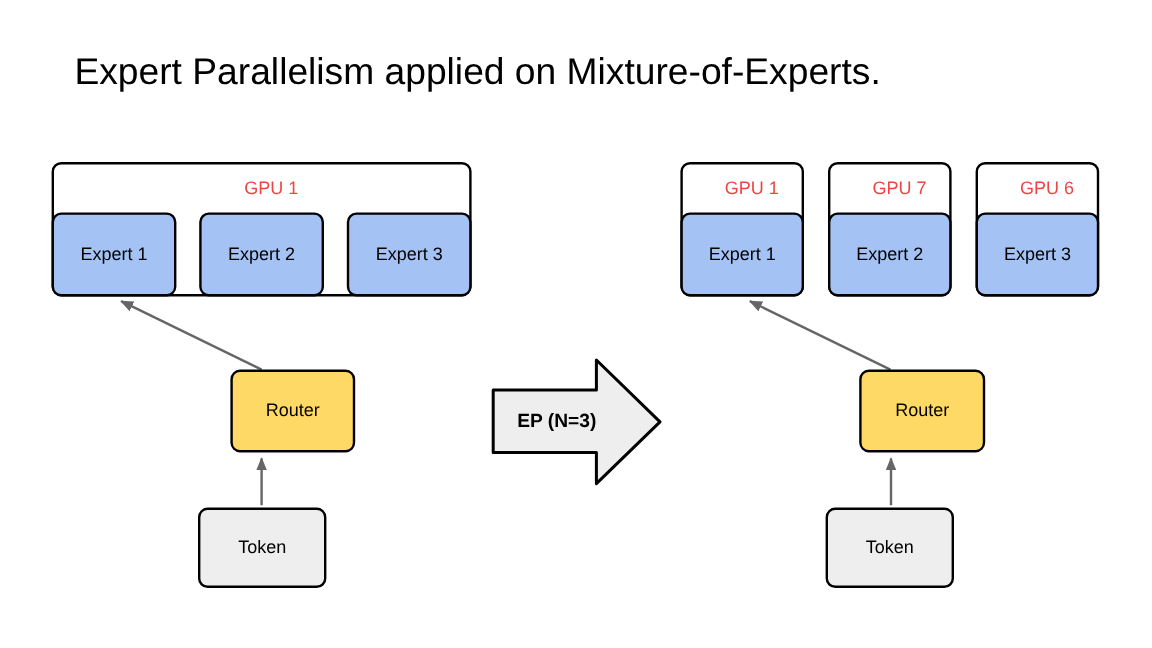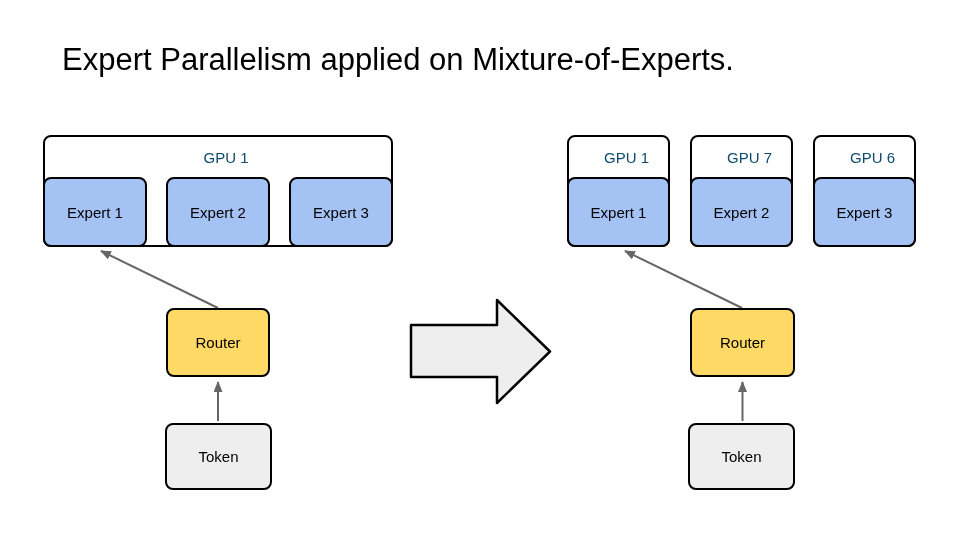--- a/index.html
+++ b/index.html
@@ -69,24 +69,24 @@
   .gpu-label-band {
     position: absolute;
     left: 16px;
     right: 0;
     top: 0;
     height: 40px;
     display: flex;
     align-items: center;
     justify-content: center;
     font-size: 15px;
-    color: #0c4a6e;
+    color: #ef4444;
   }
   .expert { background: var(--expert-fill); }
-  .router { background: var(--router-fill); }
+  .router { background: var(--router-fill); margin-left: 26px; }
   .token  { background: var(--token-fill); }
   .ep-label {
     position: absolute;
     left: 414px;
     top: 326px;
     width: 100px;
     height: 51px;
     display: flex;
     align-items: center;
     justify-content: center;
@@ -138,20 +138,21 @@
 
   <div class="box gpu-box l-gpu">
     <div class="gpu-label-band">GPU 1</div>
   </div>
   <div class="box expert l-expert-0">Expert 1</div>
   <div class="box expert l-expert-1">Expert 2</div>
   <div class="box expert l-expert-2">Expert 3</div>
   <div class="box router l-router">Router</div>
   <div class="box token l-token">Token</div>
 
+  <div class="ep-label">EP (N=3)</div>
 
   <div class="box gpu-box r-gpu-0">
     <div class="gpu-label-band">GPU 1</div>
   </div>
   <div class="box gpu-box r-gpu-1">
     <div class="gpu-label-band">GPU 7</div>
   </div>
   <div class="box gpu-box r-gpu-2">
     <div class="gpu-label-band">GPU 6</div>
   </div>

